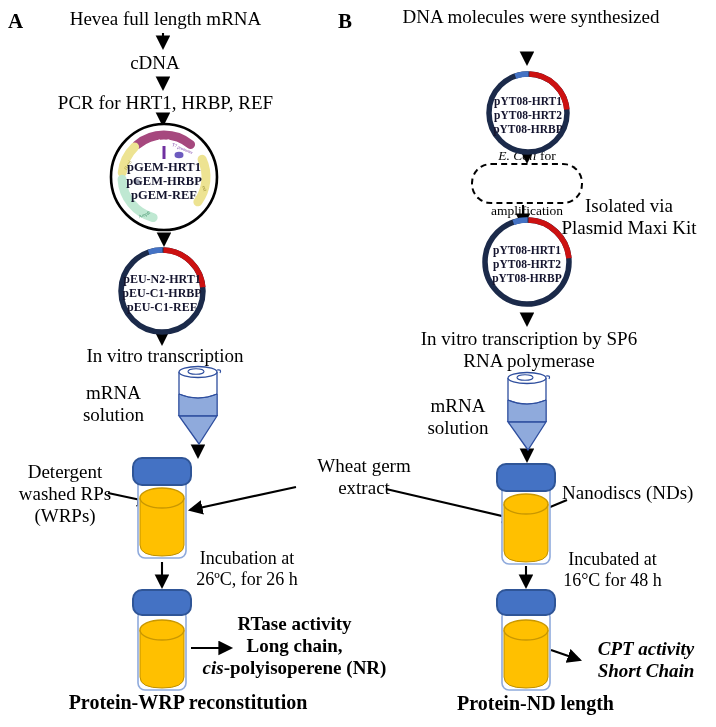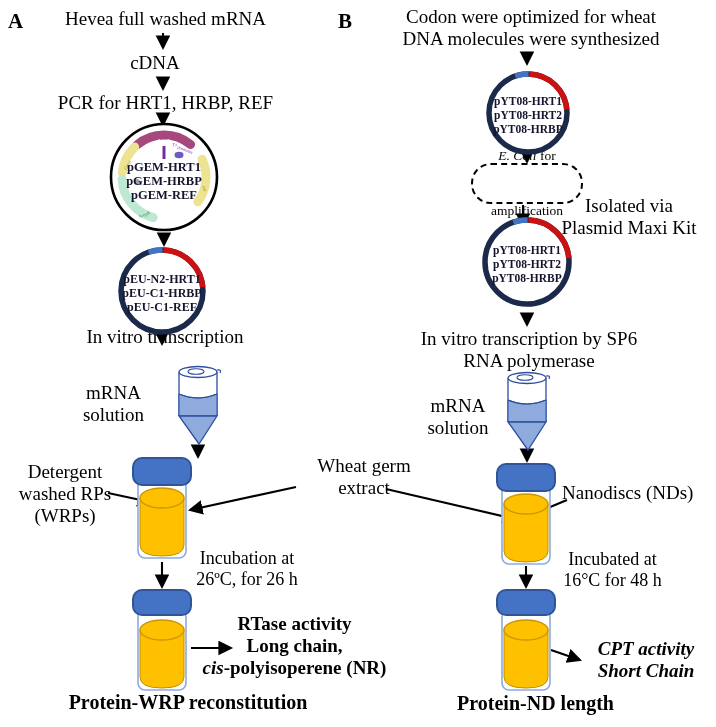--- a/index.html
+++ b/index.html
@@ -44,24 +44,24 @@
       <line x1="523" y1="205" x2="523" y2="226" marker-end="url(#ah)"></line>
       <line x1="527" y1="314" x2="527" y2="325" marker-end="url(#ah)"></line>
       <line x1="527" y1="452" x2="527" y2="461" marker-end="url(#ah)"></line>
       <line x1="526" y1="566" x2="526" y2="587" marker-end="url(#ah)"></line>
       <line x1="567" y1="500" x2="531" y2="515" marker-end="url(#ah)"></line>
       <line x1="551" y1="650" x2="580" y2="660" marker-end="url(#ah)"></line>
     </g>
   </svg>
 
   <div class="txt panel-label" style="left:8px;top:9px;">A</div>
-  <div class="txt t19" style="left:53px;top:8px;width:225px;">Hevea full washed mRNA</div>
+  <div class="txt t19" style="left:53px;top:8px;width:225px;">Hevea full length mRNA</div>
   <div class="txt t19" style="left:100px;top:52px;width:110px;">cDNA</div>
   <div class="txt t19" style="left:38px;top:92px;width:255px;">PCR for HRT1, HRBP, REF</div>
-  <div class="txt t19" style="left:55px;top:326px;width:220px;">In vitro transcription</div>
+  <div class="txt t19" style="left:55px;top:345px;width:220px;">In vitro transcription</div>
   <div class="txt t19" style="left:66px;top:382px;width:95px;">
     <div>mRNA</div>
     <div>solution</div>
   </div>
   <div class="txt t19" style="left:4px;top:461px;width:122px;">
     <div>Detergent</div>
     <div>washed RPs</div>
     <div>(WRPs)</div>
   </div>
   <div class="txt t18" style="left:186px;top:548px;width:122px;">
@@ -75,21 +75,20 @@
   </div>
   <div class="txt t19 bold" style="left:28px;top:691px;width:320px;font-size:20px;">Protein-WRP reconstitution</div>
 
   <div class="txt t19" style="left:288px;top:455px;width:152px;">
     <div>Wheat germ</div>
     <div>extract</div>
   </div>
 
   <div class="txt panel-label" style="left:338px;top:9px;">B</div>
   <div class="txt t19" style="left:375px;top:6px;width:312px;">
-    <div>Codon were optimized for wheat</div>
     <div>DNA molecules were synthesized</div>
   </div>
   <div class="txt t19" style="left:545px;top:195px;width:168px;">
     <div>Isolated via</div>
     <div>Plasmid Maxi Kit</div>
   </div>
   <div class="txt t19" style="left:400px;top:328px;width:258px;">
     <div>In vitro transcription by SP6</div>
     <div>RNA polymerase</div>
   </div>

